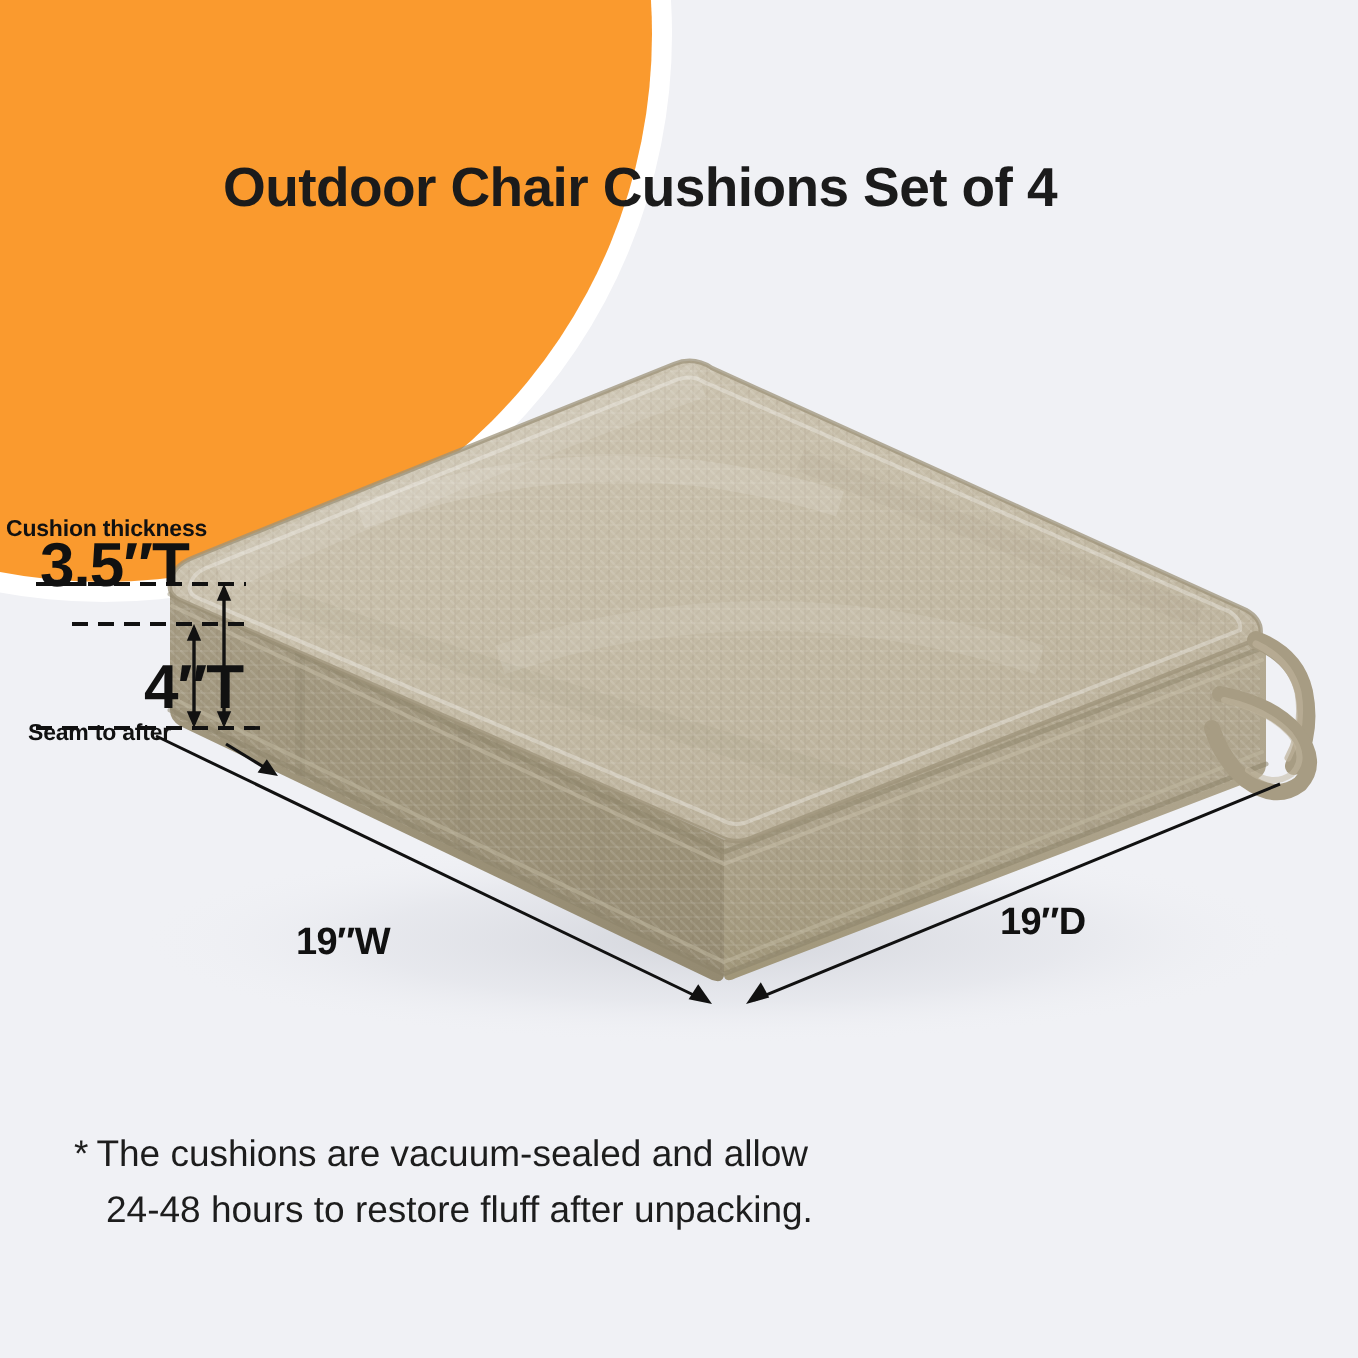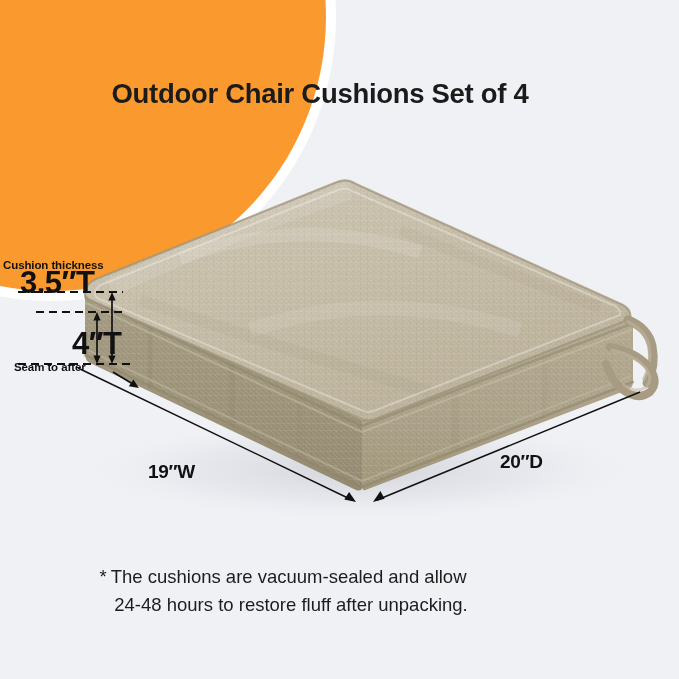--- a/index.html
+++ b/index.html
@@ -112,26 +112,27 @@
   #label-seam-to-seam      { left: 14px;  top: 361px; }
   #label-width             { left: 148px; top: 461px; }
   #label-depth             { left: 500px; top: 451px; }
 
   
   .note {
     position: absolute;
     left: 0;
     top: 563px;
     width: 566px;
-    text-align: center;
+    text-align: left;
     z-index: 6;
     font-size: 18.5px;
     line-height: 28px;
     color: #1d1d1d;
     font-family: "Liberation Sans", sans-serif;
+    padding-left: 37px;
   }
   .note-l1 { display: block; }
   .note-l2 { display: block; padding-left: 16px; }
   .note-star { letter-spacing: 4px; }
 </style>
 </head>
 <body>
 
 <div id="poster">
 
@@ -308,20 +309,20 @@
   <div class="lbl lbl-small" id="label-cushion-thickness">Cushion thickness</div>
 
   <div class="lbl lbl-big" id="label-thickness-value">3.5″T</div>
 
   <div class="lbl lbl-big" id="label-seam-value">4″T</div>
 
   <div class="lbl lbl-small" id="label-seam-to-seam">Seam to after</div>
 
   <div class="lbl lbl-dim" id="label-width">19″W</div>
 
-  <div class="lbl lbl-dim" id="label-depth">20″D</div>
+  <div class="lbl lbl-dim" id="label-depth">19″D</div>
 
   <div class="note">
     <span class="note-l1"><span class="note-star">*</span><span>The cushions are vacuum-sealed and allow</span></span>
     <span class="note-l2">24-48 hours to restore fluff after unpacking.</span>
   </div>
 
 </div>
 
 </body></html>

